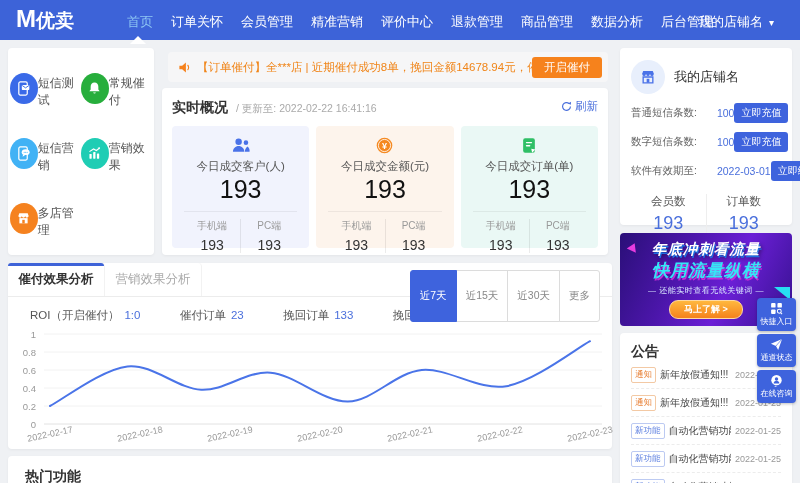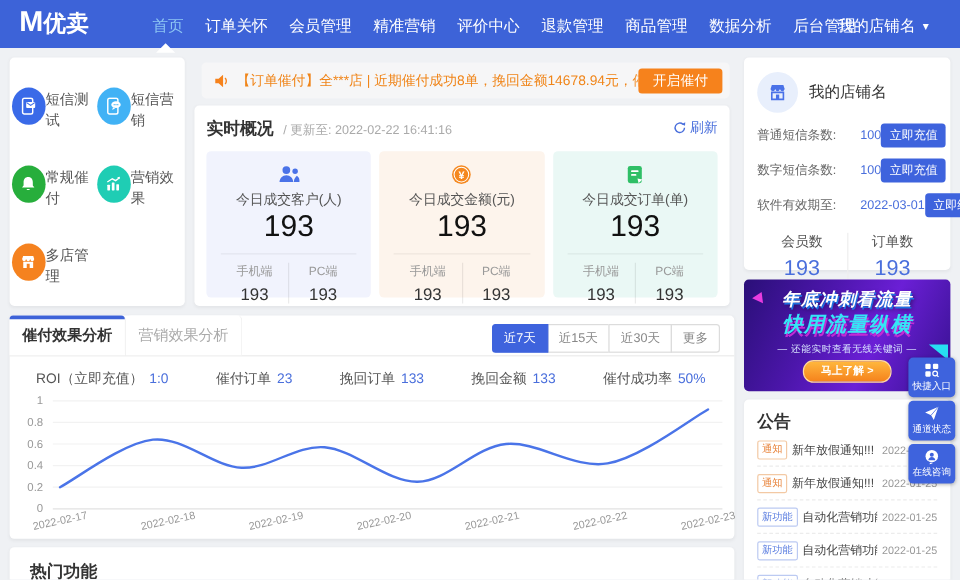--- a/index.html
+++ b/index.html
@@ -48,21 +48,21 @@
 .split-label{font-size:10px;color:#999}
 .split-value{font-size:14px;color:#333;margin-top:4px}
 
 
 .chart-panel{left:8px;top:263px;width:604px;height:186px}
 .tabbar{height:34px;border-bottom:1px solid #ececec;display:flex;position:relative}
 .tab{width:97px;display:flex;align-items:center;justify-content:center;font-size:12.5px;color:#aaa;cursor:pointer;border-right:1px solid #f2f2f2;position:relative;background:#fff;border-radius:4px 4px 0 0}
 .tab.active{color:#333;font-weight:bold}
 .tab.active::before{content:"";position:absolute;top:0;left:0;right:0;height:3px;background:#3e63d8;border-radius:3px 3px 0 0}
 .ranges{position:absolute;right:12px;top:7px;display:flex}
-.range{font-size:10.5px;color:#888;border:1px solid #dcdcdc;padding:4px 9px;background:#fff;margin-left:-1px;cursor:pointer;white-space:nowrap}
+.range{font-size:10.5px;color:#888;border:1px solid #dcdcdc;padding:18px 9px;background:#fff;margin-left:-1px;cursor:pointer;white-space:nowrap}
 .range:first-child{border-radius:3px 0 0 3px}
 .range:last-child{border-radius:0 3px 3px 0}
 .range.active{background:#3e63dd;border-color:#3e63dd;color:#fff;position:relative}
 .stat-row{display:flex;justify-content:space-between;padding:11px 24px 0 22px}
 .stat{font-size:11.5px;color:#555;white-space:nowrap}
 .stat b{color:#4a6fdc;font-weight:normal;margin-left:5px}
 .chart-wrap{position:absolute;left:2px;top:66px;width:600px;height:118px}
 #y-labels{position:absolute;left:0;top:2px;width:26px;height:96px}
 #y-labels span{position:absolute;width:26px;text-align:right;font-size:9.5px;color:#999;right:0}
 #roi-svg{position:absolute;left:32px;top:2px}
@@ -143,40 +143,40 @@
     <span class="qa-icon" style="color: rgb(58, 106, 232);">
       <svg width="15" height="15" viewBox="0 0 16 16">
           <rect x="3" y="1" width="9" height="14" rx="1.6" fill="none" stroke="#fff" stroke-width="1.3"></rect>
           <rect x="6.2" y="4.2" width="8" height="5.4" rx="0.8" fill="#fff"></rect>
           <path d="M6.6 4.8 L10.2 7.3 L13.8 4.8" stroke="currentColor" stroke-width="1" fill="none"></path>
         </svg>
     </span>
     <span class="qa-label">短信测试</span>
   </div>
   <div class="qa">
+    <span class="qa-icon" style="color: rgb(39, 174, 60);">
+      <svg width="15" height="15" viewBox="0 0 16 16">
+          <path d="M8 1.6c-2.7 0-4.1 2-4.1 4.6v2.9L2.5 11h11L12.1 9.1V6.2c0-2.6-1.4-4.6-4.1-4.6z" fill="#fff"></path>
+          <path d="M6.5 12.2a1.6 1.6 0 0 0 3 0z" fill="#fff"></path>
+        </svg>
+    </span>
+    <span class="qa-label">常规催付</span>
+  </div>
+  <div class="qa">
     <span class="qa-icon" style="color: rgb(65, 178, 245);">
       <svg width="15" height="15" viewBox="0 0 16 16">
           <rect x="3" y="1" width="9" height="14" rx="1.6" fill="none" stroke="#fff" stroke-width="1.3"></rect>
           <ellipse cx="10.3" cy="6.6" rx="4.2" ry="3.1" fill="#fff"></ellipse>
           <path d="M7.6 9 L7 11.4 L9.6 9.8 Z" fill="#fff"></path>
           <circle cx="8.7" cy="6.6" r="0.6" fill="currentColor"></circle>
           <circle cx="10.3" cy="6.6" r="0.6" fill="currentColor"></circle>
           <circle cx="11.9" cy="6.6" r="0.6" fill="currentColor"></circle>
         </svg>
     </span>
     <span class="qa-label">短信营销</span>
-  </div>
-  <div class="qa">
-    <span class="qa-icon" style="color: rgb(39, 174, 60);">
-      <svg width="15" height="15" viewBox="0 0 16 16">
-          <path d="M8 1.6c-2.7 0-4.1 2-4.1 4.6v2.9L2.5 11h11L12.1 9.1V6.2c0-2.6-1.4-4.6-4.1-4.6z" fill="#fff"></path>
-          <path d="M6.5 12.2a1.6 1.6 0 0 0 3 0z" fill="#fff"></path>
-        </svg>
-    </span>
-    <span class="qa-label">常规催付</span>
   </div>
   <div class="qa">
     <span class="qa-icon" style="color: rgb(31, 205, 180);">
       <svg width="15" height="15" viewBox="0 0 16 16">
           <rect x="2.6" y="8.5" width="2.4" height="5" rx="0.5" fill="#fff"></rect>
           <rect x="6.6" y="6.5" width="2.4" height="7" rx="0.5" fill="#fff"></rect>
           <rect x="10.6" y="8" width="2.4" height="5.5" rx="0.5" fill="#fff"></rect>
           <path d="M2.6 6 L7 3.2 L10 4.8 L13.4 2.2" stroke="#fff" stroke-width="1.2" fill="none"></path>
           <path d="M13.9 1.4 l-2.6 .4 2 1.7z" fill="#fff"></path>
         </svg>
@@ -295,21 +295,21 @@
     <div class="tab active">催付效果分析</div>
     <div class="tab">营销效果分析</div>
     <div class="ranges">
       <span class="range active">近7天</span>
       <span class="range">近15天</span>
       <span class="range">近30天</span>
       <span class="range">更多</span>
     </div>
   </div>
   <div class="stat-row">
-    <span class="stat"><span>ROI（立即充值）</span><b>1:0</b></span>
+    <span class="stat"><span>ROI（开启催付）</span><b>1:0</b></span>
     <span class="stat"><span>催付订单</span><b>23</b></span>
     <span class="stat"><span>挽回订单</span><b>133</b></span>
     <span class="stat"><span>挽回金额</span><b>133</b></span>
     <span class="stat"><span>催付成功率</span><b>50%</b></span>
   </div>
   <div class="chart-wrap">
     <div id="y-labels">
         <span style="top: 88px;">0</span>
         <span style="top: 70px;">0.2</span>
         <span style="top: 52px;">0.4</span>

